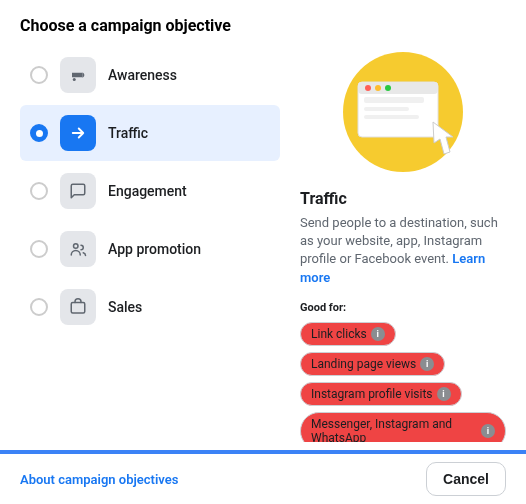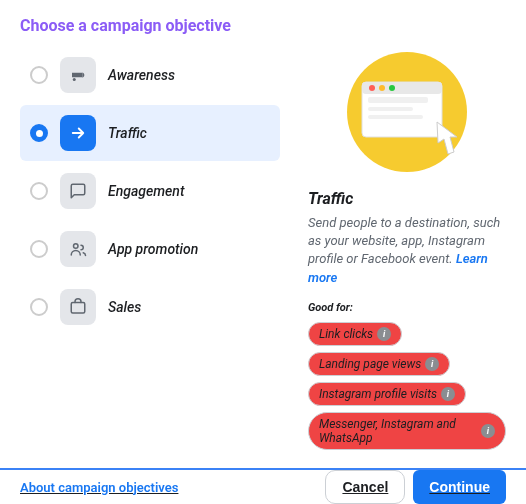--- a/index.html
+++ b/index.html
@@ -19,28 +19,27 @@
       flex-direction: column;
       flex: 1;
       padding: 16px 20px 0 20px;
       overflow: hidden;
     }
 
     .modal-title {
       font-size: 16px;
       font-weight: 700;
       margin-bottom: 12px;
-      color: #8b5cf6;
+      color: #000000;
     }
 
     .content-area {
       display: flex;
       flex: 1;
-      gap: 8px;
-      font-style: italic;
+      gap: 0;
     }
 
     .objectives-list {
       width: 260px;
       flex-shrink: 0;
       display: flex;
       flex-direction: column;
       gap: 2px;
     }
 
@@ -177,24 +176,23 @@
       align-items: center;
       justify-content: center;
       font-weight: 700;
       flex-shrink: 0;
     }
 
     .modal-footer {
       display: flex;
       align-items: center;
       justify-content: space-between;
-      padding: 0 20px;
-      border-top: 2px solid #3b82f6;
+      padding: 8px 20px;
+      border-top: 4px solid #3b82f6;
       margin-top: 8px;
-      text-decoration: underline;
     }
 
     .footer-link {
       color: #1877f2;
       font-size: 13px;
       font-weight: 600;
       text-decoration: none;
       cursor: pointer;
     }
 
@@ -341,15 +339,14 @@
 
       </div>
     </div>
   </div>
 </div>
 
 <div class="modal-footer">
   <a class="footer-link">About campaign objectives</a>
   <div class="footer-buttons">
     <button class="btn-cancel">Cancel</button>
-    <button class="btn-continue">Continue</button>
   </div>
 </div>
 
 </body></html>

